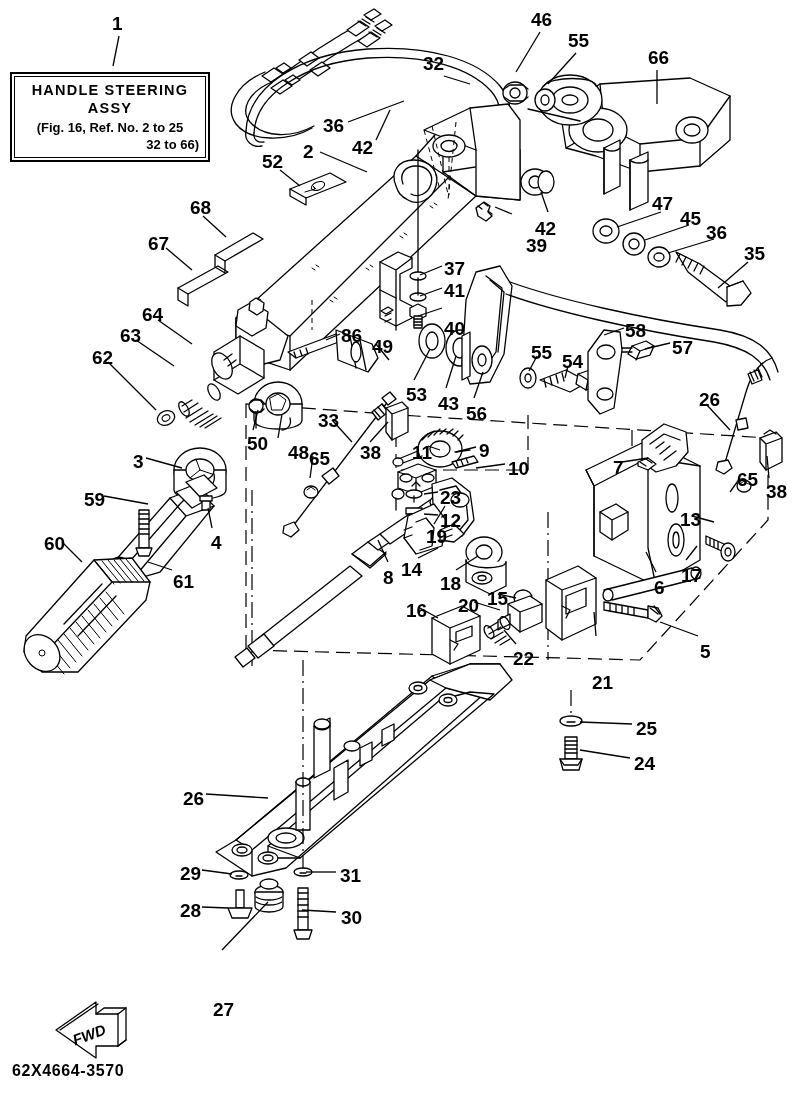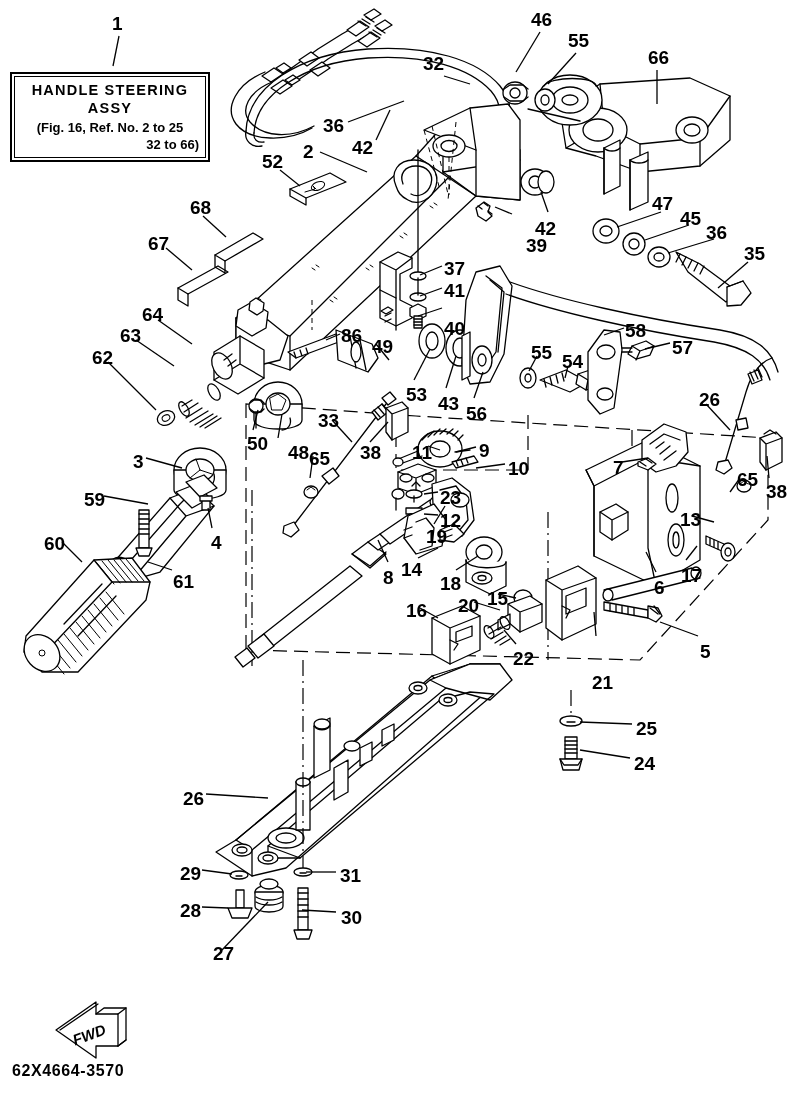--- a/index.html
+++ b/index.html
@@ -675,16 +675,16 @@
       <div class="callout" style="left: 592px; top: 642px; margin-top: 31px;">21</div>
       <div class="callout" style="left: 513px; top: 649px;">22</div>
       <div class="callout" style="left: 700px; top: 642px;">5</div>
       <div class="callout" style="left: 636px; top: 719px;">25</div>
       <div class="callout" style="left: 634px; top: 754px;">24</div>
       <div class="callout" style="left: 183px; top: 789px;">26</div>
       <div class="callout" style="left: 180px; top: 864px;">29</div>
       <div class="callout" style="left: 340px; top: 866px;">31</div>
       <div class="callout" style="left: 180px; top: 901px;">28</div>
       <div class="callout" style="left: 341px; top: 908px;">30</div>
-      <div class="callout" style="left: 213px; top: 944px;">27</div>
+      <div class="callout" style="left: 213px; top: 1000px;">27</div>
     </div>
 
 </div>
 
 </body></html>

